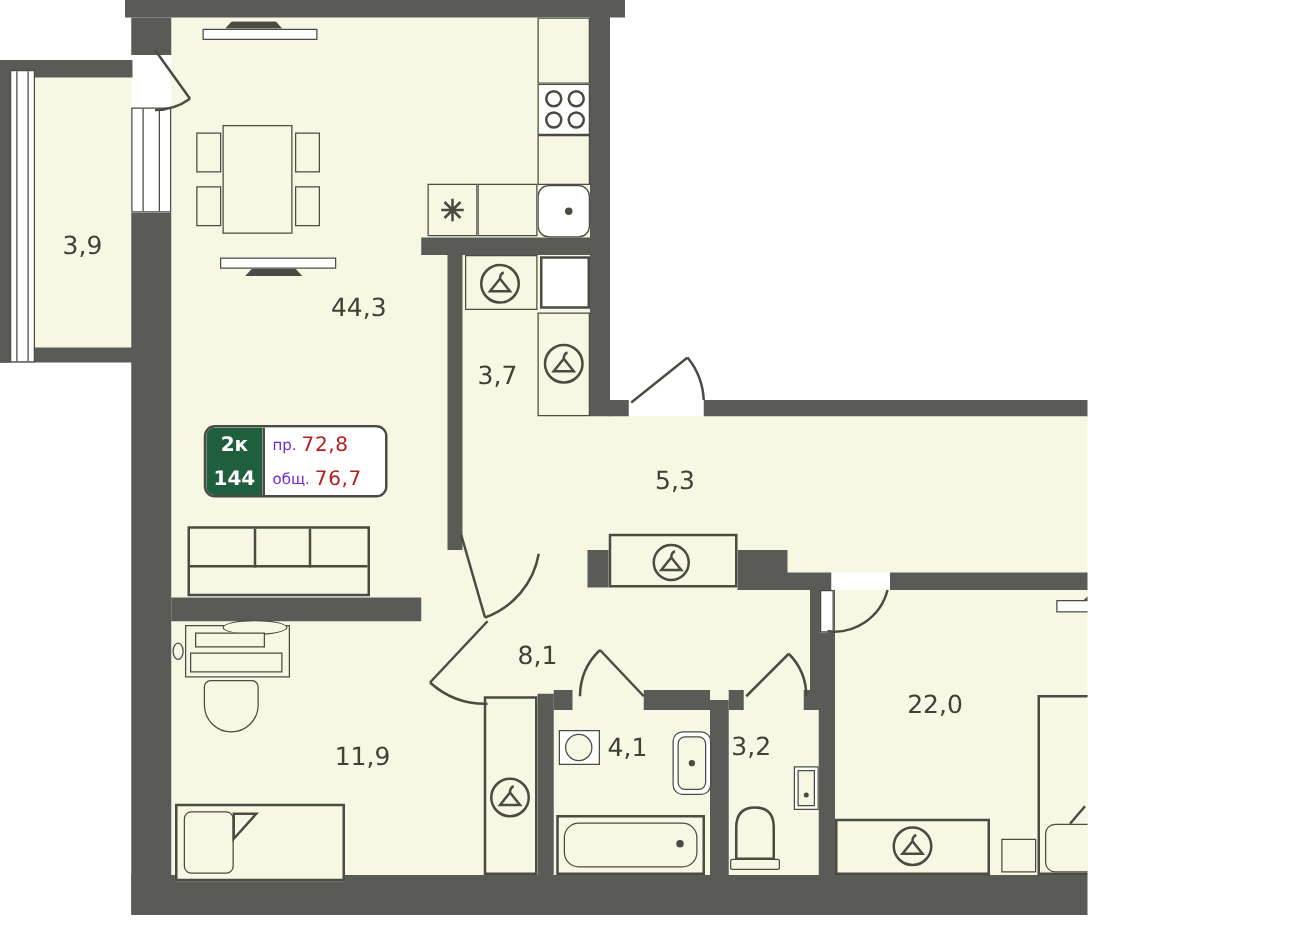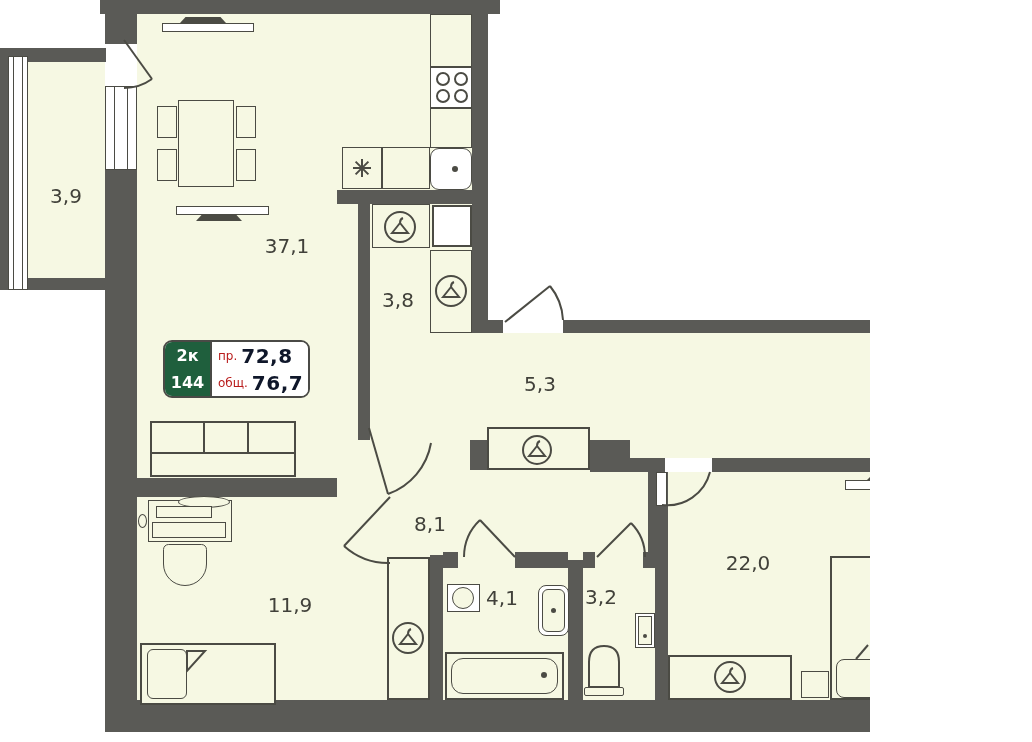--- a/index.html
+++ b/index.html
@@ -22,22 +22,22 @@
   svg.overlay{position:absolute;left:0;top:0;pointer-events:none;}
   .doorline{stroke:#4b4b44;stroke-width:2;fill:none;}
   .iconline{stroke:#4b4b44;stroke-width:2;fill:#f6f8e3;}
   
   #infobox{position:absolute;left:163px;top:340px;width:147px;height:58px;display:flex;
            border:2px solid #4a4a46;border-radius:9px;overflow:hidden;background:#fff;box-sizing:border-box;}
   #infobox .greencol{width:45px;background:#1f5f3d;color:#fff;display:flex;flex-direction:column;justify-content:center;}
   #infobox .greencol div{flex:1;display:flex;align-items:center;justify-content:center;font-size:16px;font-weight:700;}
   #infobox .whitecol{flex:1;background:#fff;display:flex;flex-direction:column;border-left:2px solid #4a4a46;}
   #infobox .irow{flex:1;display:flex;align-items:center;justify-content:flex-start;padding-left:6px;}
-  #infobox .ilabel{font-size:12px;color:#b91c1c;margin-right:4px;}
-  #infobox .ivalue{font-size:20px;font-weight:700;color:#0f172a;letter-spacing:0.5px;}
+  #infobox .ilabel{font-size:12px;color:#6d28d9;margin-right:4px;}
+  #infobox .ivalue{font-size:16px;font-weight:400;color:#b91c1c;letter-spacing:0.5px;}
 </style>
 </head>
 <body>
 
 <div id="plan">
 
   <div class="floor" style="left:28px;top:60px;width:77px;height:218px;"></div>
   <div class="floor" style="left:137px;top:14px;width:335px;height:464px;"></div>
   <div class="floor" style="left:472px;top:333px;width:15px;height:125px;"></div>
   <div class="floor" style="left:487px;top:333px;width:395px;height:125px;"></div>
@@ -208,22 +208,22 @@
     </g>
 
     <path class="iconline" d="M589,687 L589,662 Q589,646 604,646 Q619,646 619,662 L619,687 Z"></path>
 
     <path class="iconline" d="M187,651 L205,651 L187,671 Z"></path>
     <path class="doorline" d="M856,659 L868,645"></path>
     <path class="doorline" d="M929,659 L917,645"></path>
   </svg>
 
   <div class="label" style="left:66px;top:196px;">3,9</div>
-  <div class="label" style="left:287px;top:246px;">37,1</div>
-  <div class="label" style="left:398px;top:300px;">3,8</div>
+  <div class="label" style="left:287px;top:246px;">44,3</div>
+  <div class="label" style="left:398px;top:300px;">3,7</div>
   <div class="label" style="left:540px;top:384px;">5,3</div>
   <div class="label" style="left:430px;top:524px;">8,1</div>
   <div class="label" style="left:290px;top:605px;text-align:center;">11,9</div>
   <div class="label" style="left:502px;top:598px;">4,1</div>
   <div class="label" style="left:601px;top:597px;">3,2</div>
   <div class="label" style="left:748px;top:563px;">22,0</div>
 
   <div id="infobox">
     <div class="greencol">
       <div>2к</div>

